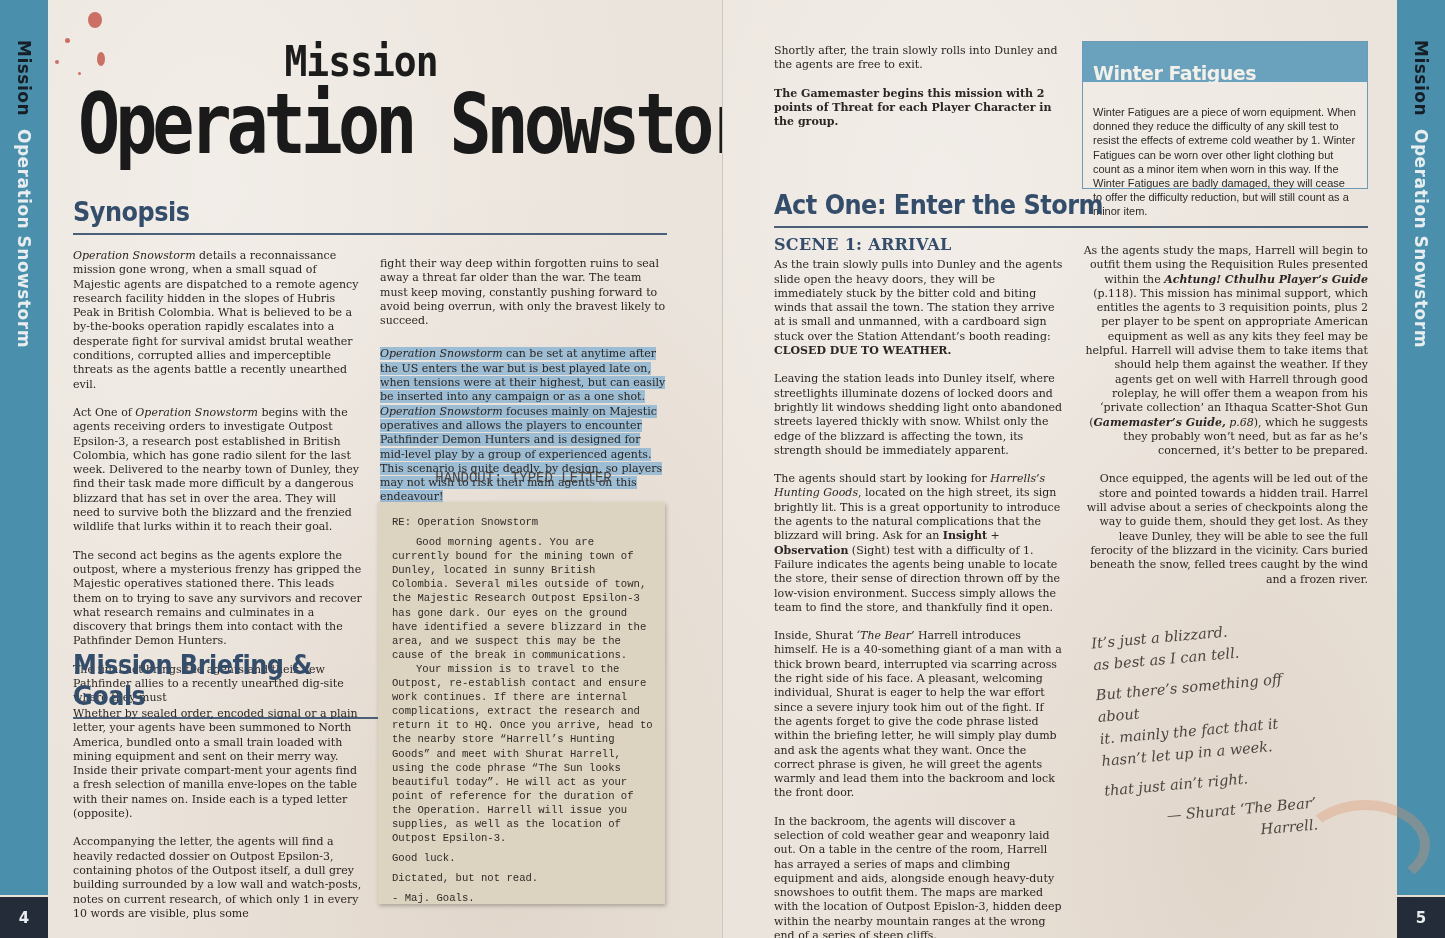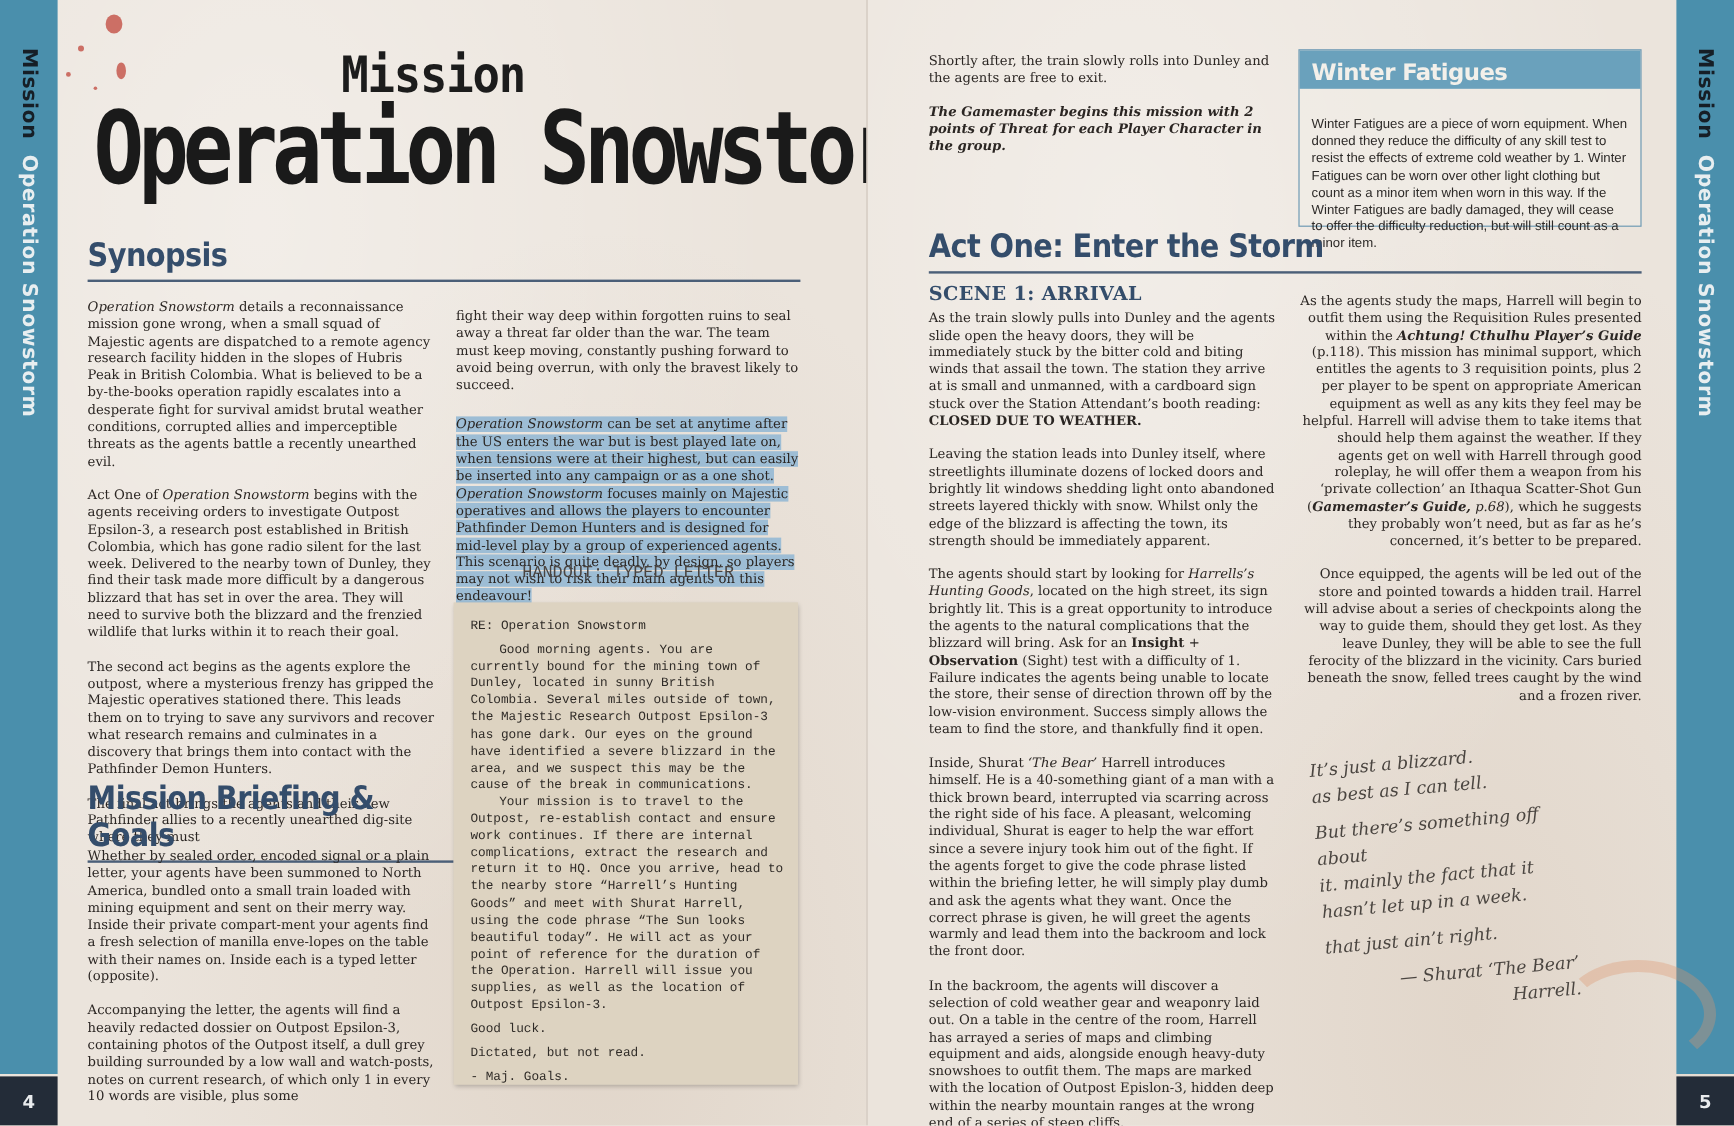--- a/index.html
+++ b/index.html
@@ -91,21 +91,21 @@
   .letter p { margin-bottom: 6px; }
   .letter .indent { text-indent: 24px; margin-bottom: 0; }
   .letter .after { margin-top: 6px; }
 
   
   .sidebar-box {
     position: absolute; left: 1082px; top: 41px; width: 286px; height: 148px;
     border: 1.5px solid #6f9ab3; background: rgba(240,236,230,0.6);
   }
   .sidebar-box .box-head {
-    background: #6aa1bc; height: 32px; padding: 8px 10px;
+    background: #6aa1bc; height: 32px; padding: 20px 10px;
     font-family: "DejaVu Sans", sans-serif; font-weight: bold; font-size: 19px;
     color: #f3f0ea; letter-spacing: -0.5px;
   }
   .sidebar-box .box-body {
     padding: 23px 10px; font-family: "Liberation Sans", sans-serif; font-size: 11px;
     line-height: 14.2px; color: #2d2a28;
   }
   .scene-title {
     font-family: "DejaVu Serif", serif; font-weight: bold; font-size: 16px;
     color: #344d6b; letter-spacing: 0.3px;
@@ -194,21 +194,21 @@
         <span class="light">&nbsp;<span>Operation Snowstorm</span></span>
       </div>
     </div>
     <div class="page-num-box right">5</div>
   </div>
 
   <div class="stain"></div>
 
   <div class="col" style="left:774px;top:44px;width:290px;">
     <p>Shortly after, the train slowly rolls into Dunley and the agents are free to exit.</p>
-    <p style="font-weight:bold;font-style:italic;">The Gamemaster begins this mission with 2 points of Threat for each Player Character in the group.</p>
+    <p style="font-weight:bold;">The Gamemaster begins this mission with 2 points of Threat for each Player Character in the group.</p>
   </div>
 
   <div class="sidebar-box">
     <div class="box-head">Winter Fatigues</div>
     <div class="box-body">Winter Fatigues are a piece of worn equipment. When donned they reduce the difficulty of any skill test to resist the effects of extreme cold weather by 1. Winter Fatigues can be worn over other light clothing but count as a minor item when worn in this way. If the Winter Fatigues are badly damaged, they will cease to offer the difficulty reduction, but will still count as a minor item.</div>
   </div>
 
   <div style="position:absolute;left:774px;top:193px;width:594px;">
     <div class="h2">Act One: Enter the Storm</div>
     <div class="rule" style="margin-top:5px;"></div>

